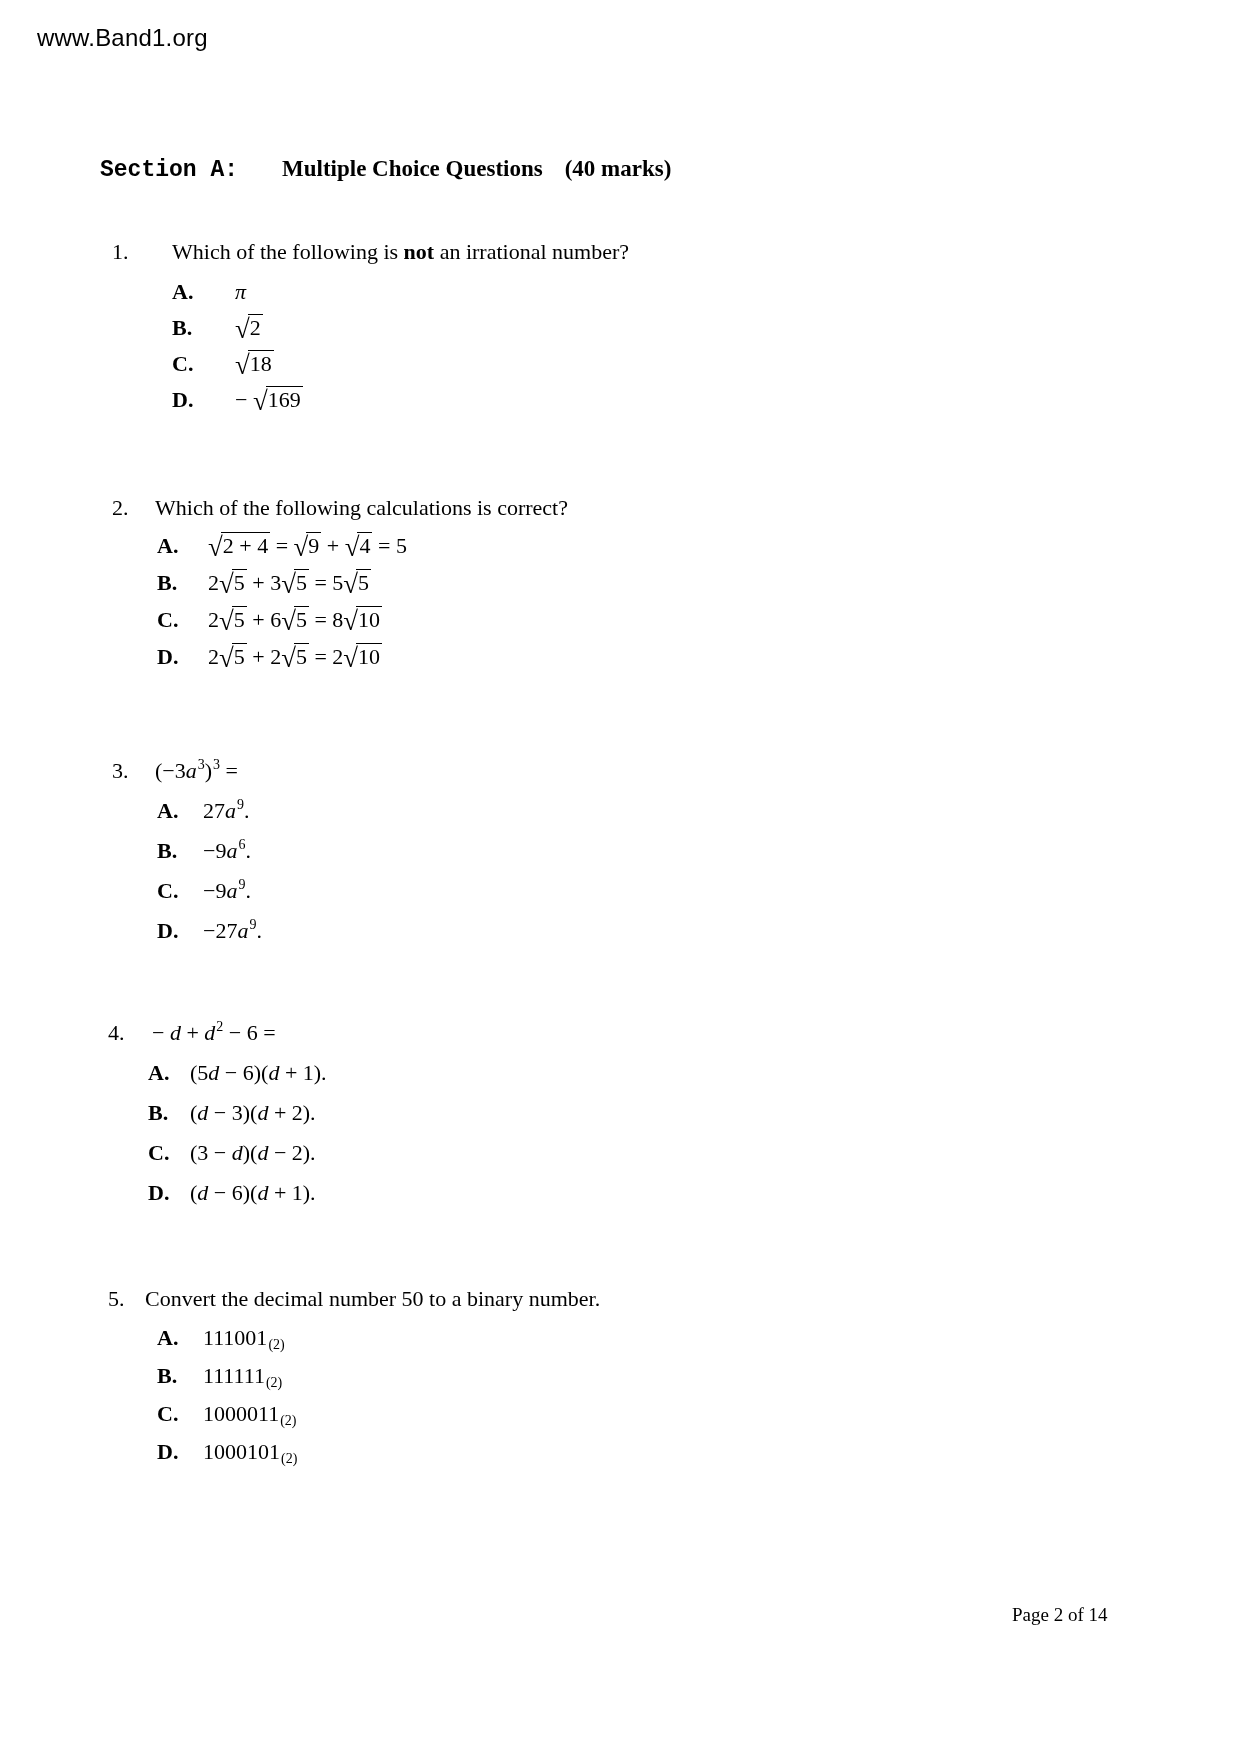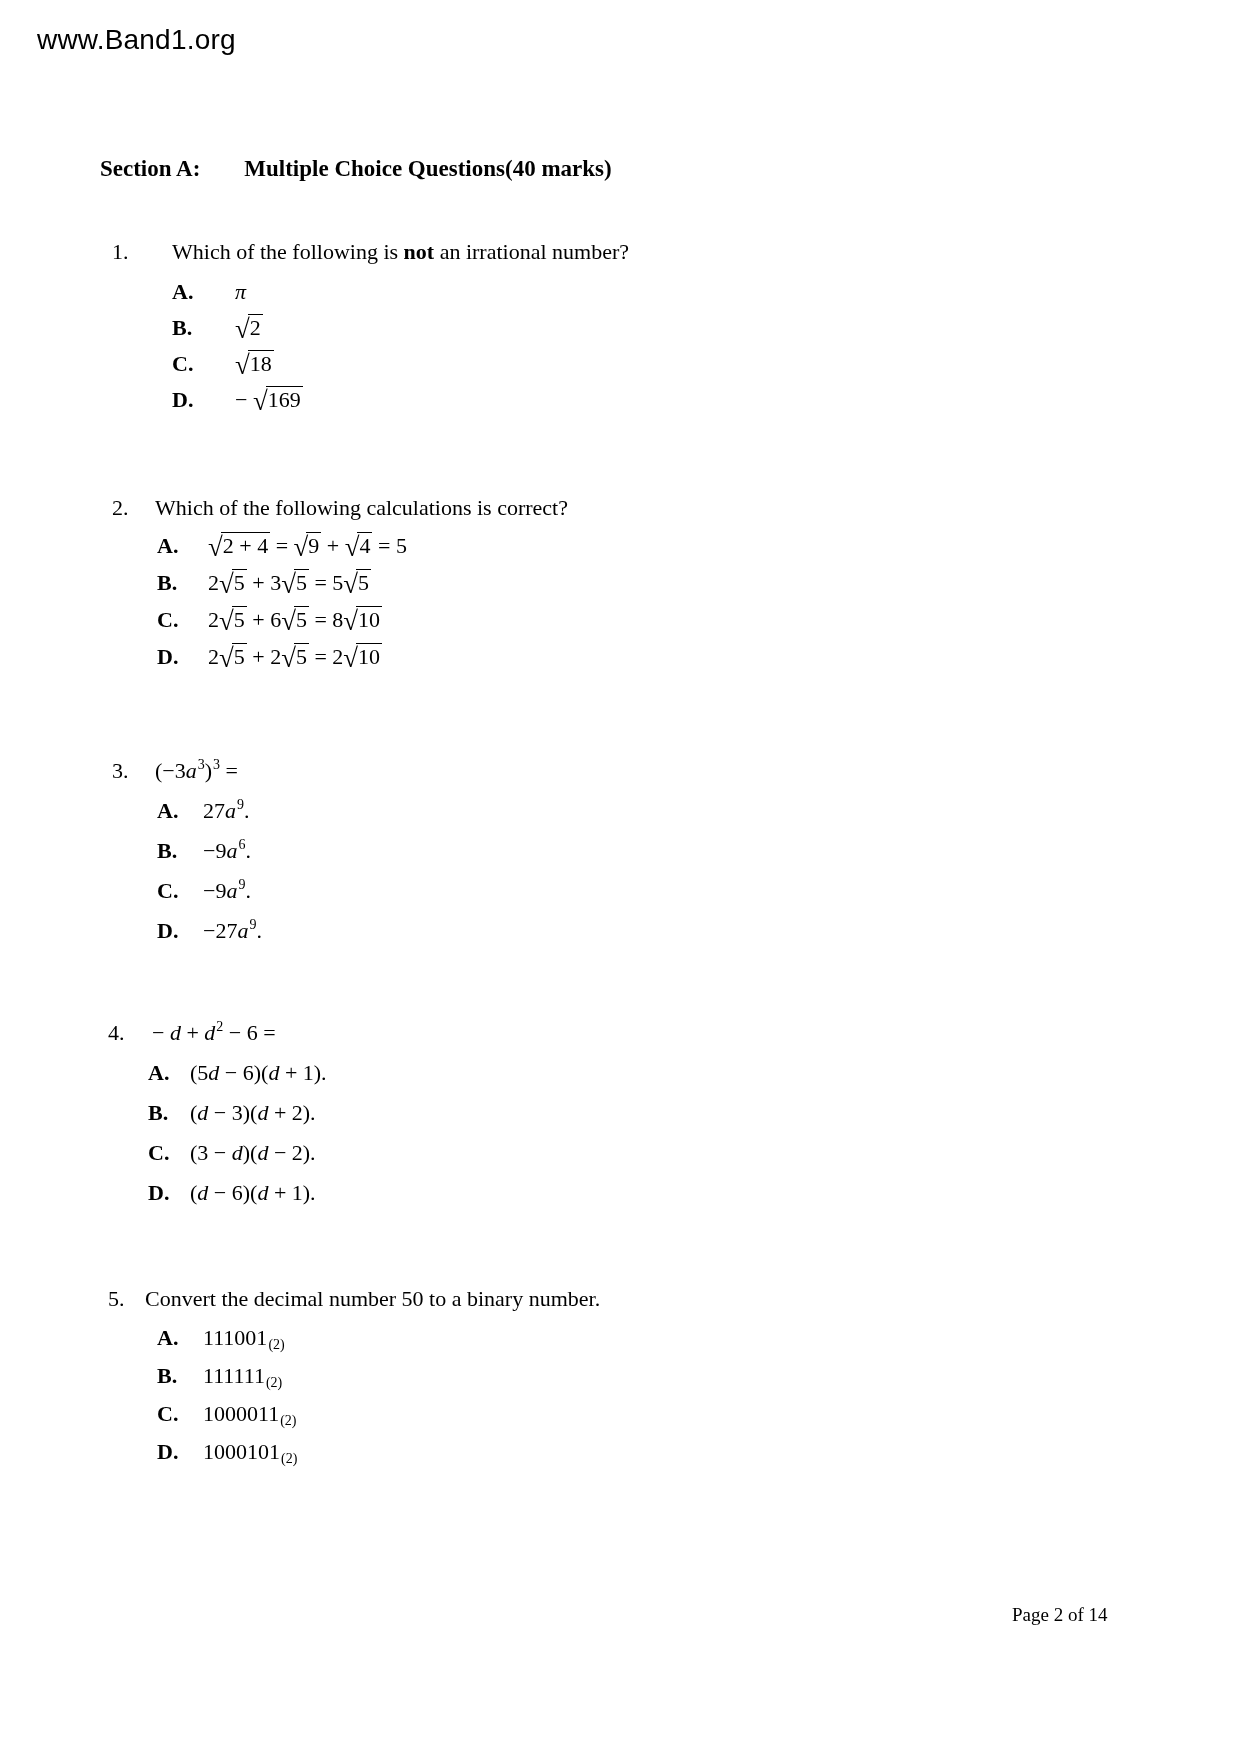--- a/index.html
+++ b/index.html
@@ -13,33 +13,33 @@
     position: relative;
     font-family: "Liberation Serif", serif;
     color: #000000;
     overflow: hidden;
   }
   .site-header {
     position: absolute;
     left: 37px;
     top: 24px;
     font-family: "Liberation Sans", sans-serif;
-    font-size: 28px;
+    font-size: 24px;
     letter-spacing: 0.2px;
   }
   .section-heading {
     position: absolute;
     left: 100px;
     top: 156px;
     font-size: 23px;
     font-weight: bold;
     white-space: nowrap;
   }
-  .section-heading .sec-label { margin-right: 44px; }
-  .section-heading .sec-title { }
+  .section-heading .sec-label { margin-right: 44px; font-family: Liberation Mono, monospace; }
+  .section-heading .sec-title { margin-right: 22px; }
 
   .question { position: absolute; }
   .qrow { display: flex; align-items: baseline; line-height: 28px; font-size: 22px; }
   .qnum { flex: 0 0 auto; }
   .qstem { white-space: nowrap; }
   .opts { margin-top: 7px; }
   .opt { display: flex; align-items: baseline; font-size: 22px; }
   .optlabel { font-weight: bold; flex: 0 0 auto; }
   .optmath { white-space: nowrap; }
 

